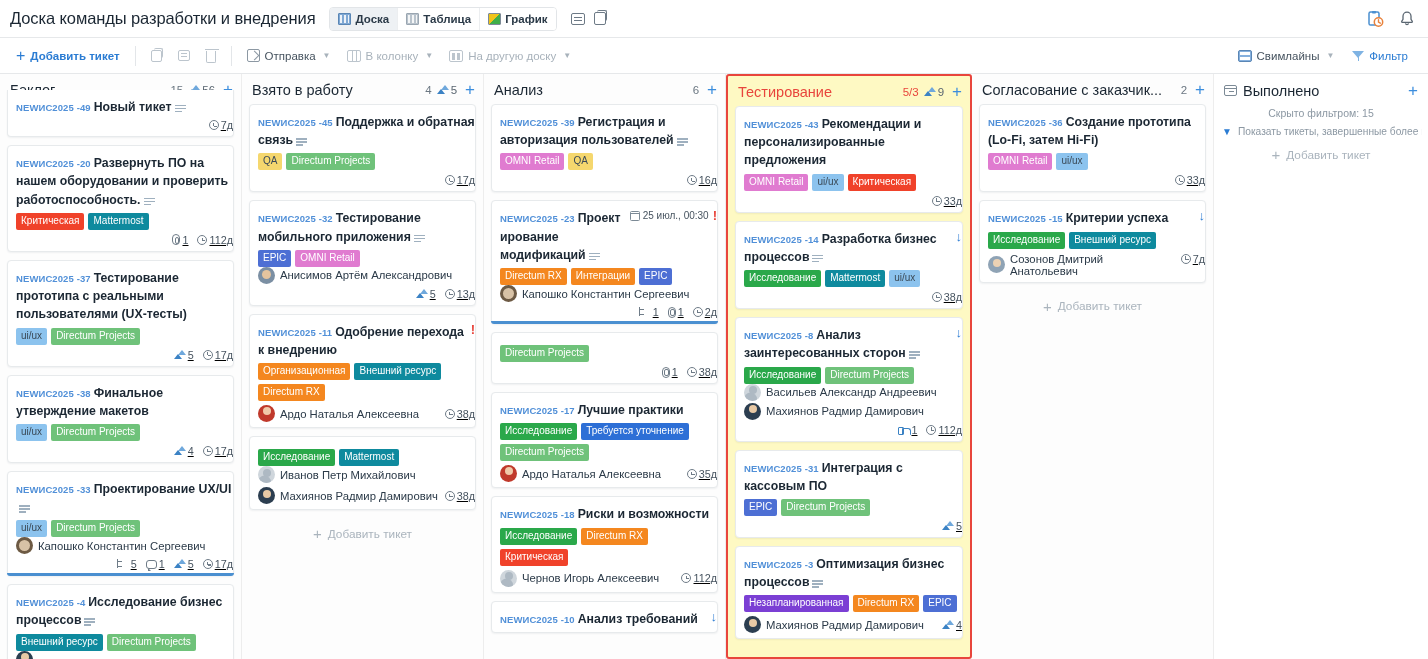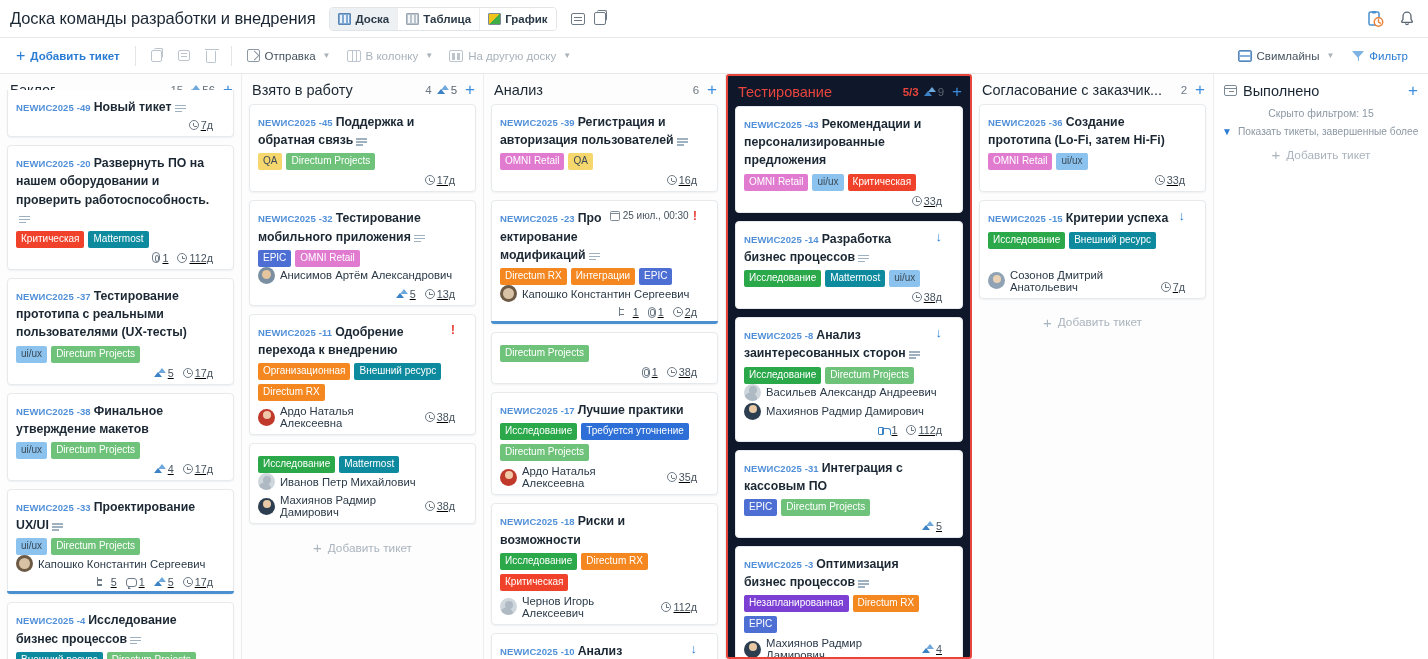--- a/index.html
+++ b/index.html
@@ -109,47 +109,47 @@
   .col {
     width: 242px; flex: none;
     display: flex; flex-direction: column;
     border-right: 1px solid #ededed;
     background: #fdfdfd;
     position: relative;
   }
   .col.highlight {
     border: 2px solid #e8453c;
     border-radius: 3px;
-    background: #0f172a;
+    background: #fef9c3;
     width: 246px;
     margin: 0 0 0 0;
   }
   .col-head {
     display: flex; align-items: center;
     padding: 7px 8px 6px 10px;
     gap: 6px; min-height: 30px;
   }
   .col-title {
     font-size: 14.5px; color: #1b2733; font-weight: 400;
     white-space: nowrap; overflow: hidden; text-overflow: ellipsis;
   }
   .col.highlight .col-title { color: #e8453c; }
   .col-meta { margin-left:auto; display:flex; align-items:center; gap:5px; white-space:nowrap; }
   .col-count { font-size: 11.5px; color:#6b7782; }
-  .col.highlight .col-count { color:#e8453c; font-weight:bold; }
+  .col.highlight .col-count { color:#e8453c; font-weight:normal; }
   .sp-badge { display:flex; align-items:center; gap:2px; font-size:11.5px; color:#5a6671; }
   .col-add { color:#3b8ddd; font-size:17px; line-height:1; font-weight:300; margin-left:3px; cursor:default;}
   .col-body { flex:1; overflow:hidden; padding: 0 7px 6px 7px; display:flex; flex-direction:column; gap:8px; }
   .col-body.clipped-top { margin-top:-14px; }
 
   
   .card {
     background:#fff; border:1px solid #e7eaec; border-radius:4px;
     box-shadow: 0 1px 2px rgba(16,30,54,.06);
-    padding: 7px 20px 5px 8px;
+    padding: 7px 0 5px 8px;
     position: relative;
     flex: none;
   }
   .card.underline-blue::after{
     content:""; position:absolute; left:-1px; right:-1px; bottom:-1px; height:3px;
     background:#4a8fd0; border-radius:0 0 4px 4px;
   }
   .card.partial { border-radius:0 0 4px 4px; border-top:none; }
   .card-head { display:flex; align-items:flex-start; gap:5px; }
   .card-title-wrap { flex:1; min-width:0; }
@@ -846,21 +846,21 @@
             <div class="card-head">
               <div class="card-title-wrap"><span class="tk-id">NEWИC2025 -15</span><span class="tk-title">Критерии успеха</span></div>
               <div class="card-top-right">
                 <span class="arrow-down">↓</span>
               </div>
             </div>
             <div class="tags">
               <span class="tag" style="background: rgb(42, 168, 74);">Исследование</span>
               <span class="tag" style="background: rgb(14, 138, 158);">Внешний ресурс</span>
             </div>
-            <div style="display: flex; align-items: flex-end; gap: 12px; margin-top: 20px;">
+            <div style="display: flex; align-items: flex-start; gap: 12px; margin-top: 4px;">
               <div class="assignee" style="flex: 1 1 0%; min-width: 0px;">
                 <span class="avatar p-sozo"></span>
                 <span>Созонов Дмитрий Анатольевич</span>
               </div>
               <div class="card-foot" style="margin-top: 0px; flex: 0 0 auto;">
                 <span class="foot-item">
                   <span class="clock"></span>
                   <span>7д</span>
                 </span>
               </div>

